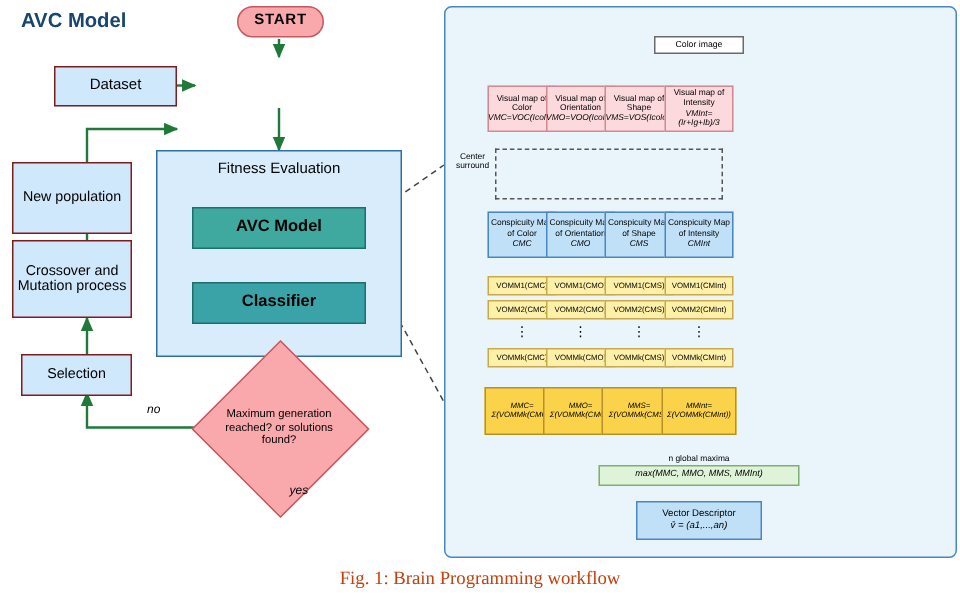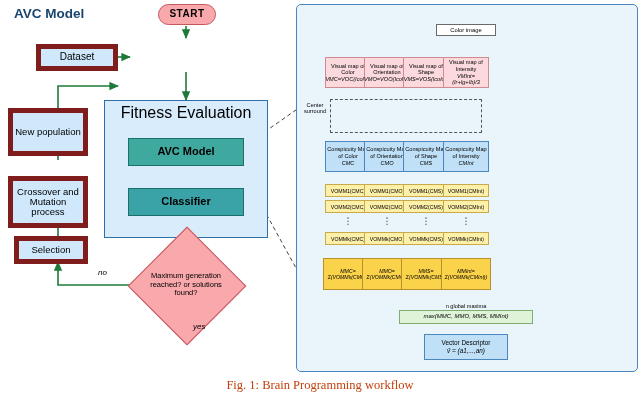--- a/index.html
+++ b/index.html
@@ -26,21 +26,21 @@
     box-sizing: border-box;
     display: flex;
     align-items: center;
     justify-content: center;
     text-align: center;
     line-height: 1.08;
     color: #000;
   }
   .blue {
     background: #cfe8fb;
-    border: 5px solid #7f1d1d;
+    border: 1px solid #7f1d1d;
   }
   .teal {
     background: #3fa9a0;
     border: 1px solid #1d6f6a;
     color: #000;
     font-weight: bold;
   }
   .teal2 {
     background: #3aa3a8;
     border: 1px solid #1d6f6a;
@@ -313,26 +313,26 @@
       <path d="M327,110 L336,112"></path>
     </g>
   </svg>
 
   <div class="node pinkpill" style="left:158px; top:4px; width:58px; height:21px; font-size:10px;">START</div>
 
   <div class="node blue" style="left:36px; top:44px; width:82px; height:27px; font-size:10px;">Dataset</div>
 
 
   <div class="containerbox" style="left:104px; top:100px; width:164px; height:138px;"></div>
-  <div class="node" style="left:104px; top:104px; width:164px; height:18px; font-size:16px;">Fitness Evaluation</div>
+  <div class="node" style="left:104px; top:104px; width:164px; height:18px; font-size:10px;">Fitness Evaluation</div>
   <div class="node teal" style="left:128px; top:138px; width:116px; height:28px; font-size:11px;">AVC Model</div>
   <div class="node teal2" style="left:128px; top:188px; width:116px; height:28px; font-size:11px;">Classifier</div>
 
   <div class="node blue" style="left:8px; top:108px; width:80px; height:48px; font-size:9.5px;">New population</div>
-  <div class="node blue" style="left:8px; top:160px; width:80px; height:52px; font-size:9.5px;margin-top:16px;">Crossover and Mutation process</div>
+  <div class="node blue" style="left:8px; top:160px; width:80px; height:52px; font-size:9.5px;">Crossover and Mutation process</div>
   <div class="node blue" style="left:14px; top:236px; width:74px; height:28px; font-size:9.5px;text-align:right;">Selection</div>
 
   <div class="diamond-wrap" style="left:145px; top:244px; width:82px; height:82px;">
     <div class="diamond"></div>
     <div class="diamond-text">Maximum generation reached? or solutions found?</div>
   </div>
 
   <div class="lbl italic" style="left:98px; top:268px;">no</div>
   <div class="lbl italic" style="left:193px; top:322px;">yes</div>
 

